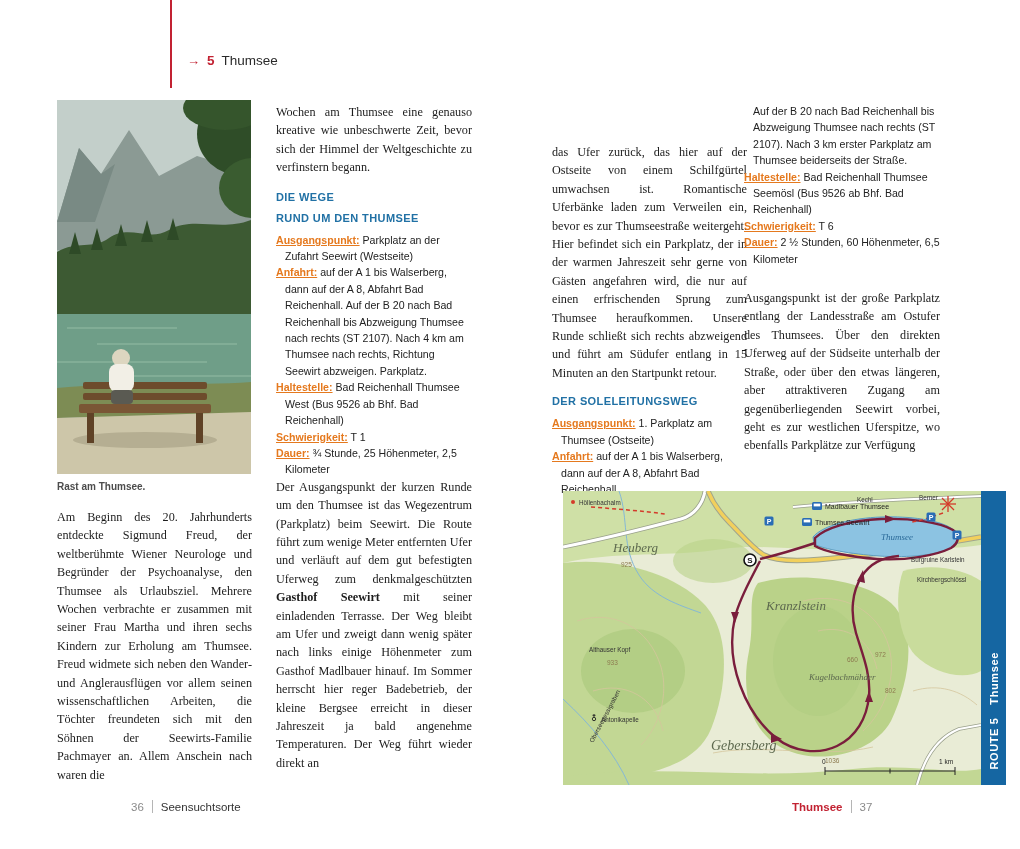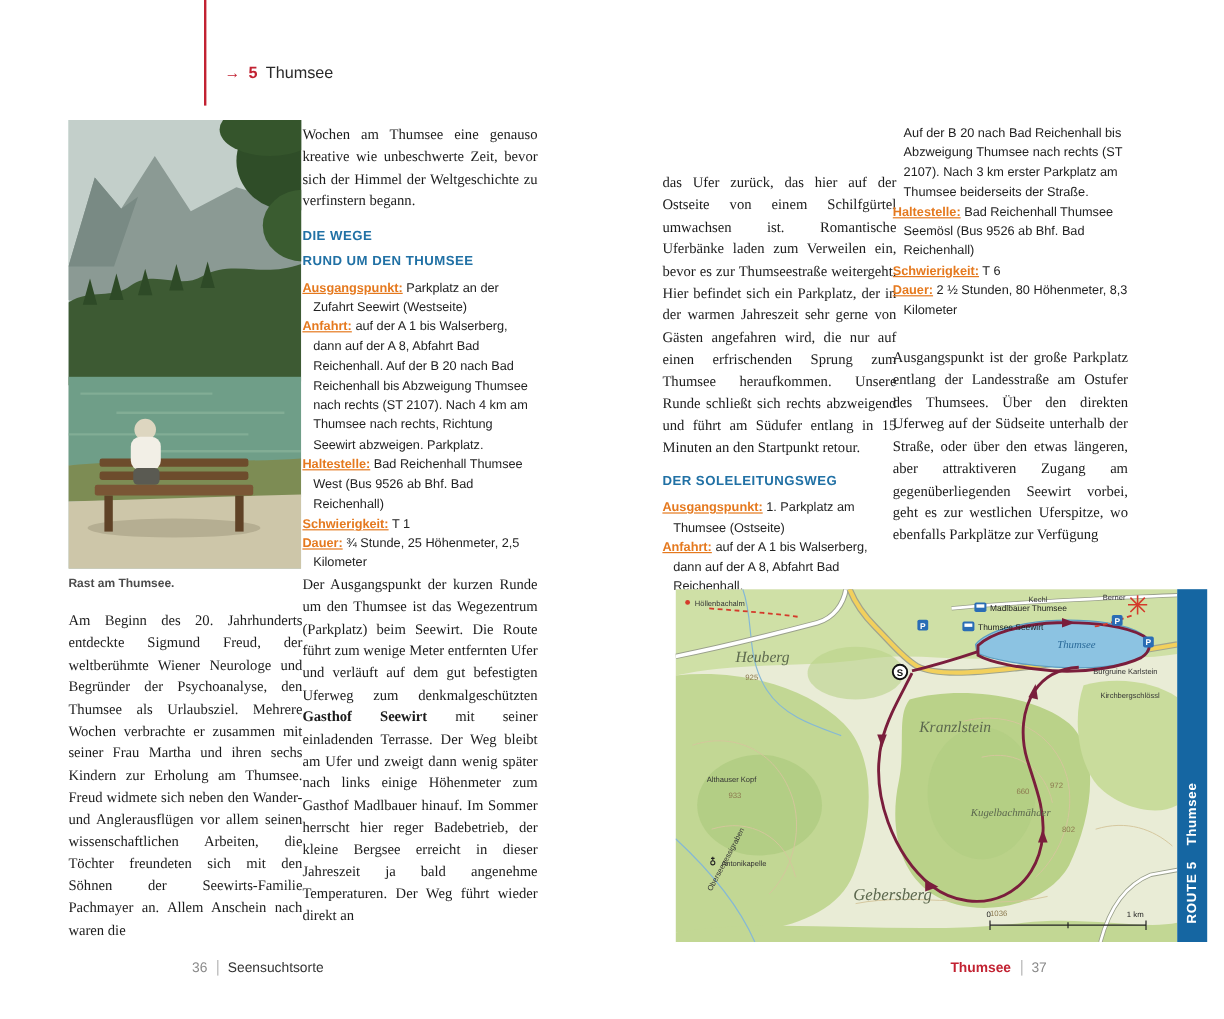--- a/index.html
+++ b/index.html
@@ -14,21 +14,21 @@
   .chapter-header .num { color: #c22232; font-weight: bold; }
   .chapter-header .title { color: #2a2a2a; }
 
   
   .photo { position: absolute; left: 57px; top: 100px; width: 194px; height: 374px; }
   .caption { position: absolute; left: 57px; top: 481px; font-family: "Liberation Sans", sans-serif; font-size: 10px; color: #4c4c4c; font-weight: bold; }
 
   
   .col { position: absolute; width: 196px; font-size: 12.2px; line-height: 18.4px; text-align: justify; hyphens: auto; }
   .col1 { left: 57px;  top: 508px; width: 195px; }
-  .col2 { left: 252px; top: 103px; }
+  .col2 { left: 276px; top: 103px; }
   .col3 { left: 552px; top: 103px; width: 195px; margin-top: 40px; }
   .col4 { left: 744px; top: 103px; }
 
   h3 { font-family: "Liberation Sans", sans-serif; font-size: 11px; color: #2171a5; letter-spacing: .4px; line-height: 15px; margin: 0 0 6px; text-align: left; hyphens: none; }
   .intro { margin-bottom: 13px; }
   .gap-top { margin-top: 12px; }
 
   .info { font-family: "Liberation Sans", sans-serif; font-size: 10.6px; line-height: 16.4px; text-align: left; color: #222; hyphens: none; }
   .info p { padding-left: 9px; text-indent: -9px; margin: 0; }
   .info .lbl { color: #e5791e; font-weight: bold; text-decoration: underline; }
@@ -53,21 +53,21 @@
 
   
   .routebar { position: absolute; left: 981px; top: 491px; width: 25px; height: 294px; background: #1566a2; }
   .routebar .rotated { position: absolute; width: 294px; height: 25px; left: -134.5px; top: 134.5px; transform: rotate(-90deg); font-family: "Liberation Sans", sans-serif; color: #fff; font-size: 11px; line-height: 25px; padding-left: 16px; letter-spacing: .6px; white-space: nowrap; }
   .routebar .route-num { font-weight: bold; }
   .routebar .route-title { margin-left: 13px; font-weight: bold; }
 
   
   .footer { position: absolute; top: 800px; display: flex; align-items: center; gap: 8px; font-family: "Liberation Sans", sans-serif; font-size: 11.5px; }
   .footer .sep { width: 1px; height: 13px; background: #b5b5b5; }
-  .footer-left { left: 160px; }
+  .footer-left { left: 131px; }
   .footer-left .pageno { color: #8a8a8a; }
   .footer-left .sec { color: #333; }
   .footer-right { left: 792px; }
   .footer-right .sec { color: #c22232; font-weight: bold; }
   .footer-right .pageno { color: #8a8a8a; }
 </style>
 </head>
 <body>
 
 <div class="page">
@@ -149,21 +149,21 @@
       <p><span class="lbl">Ausgangspunkt:</span> <span>1. Parkplatz am Thumsee (Ostseite)</span></p>
       <p><span class="lbl">Anfahrt:</span> <span>auf der A 1 bis Walserberg, dann auf der A 8, Abfahrt Bad Reichenhall.</span></p>
     </div>
   </div>
 
   <div class="col col4">
     <p class="cont">Auf der B 20 nach Bad Reichenhall bis Abzweigung Thumsee nach rechts (ST 2107). Nach 3 km erster Parkplatz am Thumsee beiderseits der Straße.</p>
     <div class="info">
       <p><span class="lbl">Haltestelle:</span> <span>Bad Reichenhall Thumsee Seemösl (Bus 9526 ab Bhf. Bad Reichenhall)</span></p>
       <p><span class="lbl">Schwierigkeit:</span> <span>T 6</span></p>
-      <p><span class="lbl">Dauer:</span> <span>2 ½ Stunden, 80 Höhenmeter, 8,3 Kilometer</span></p>
+      <p><span class="lbl">Dauer:</span> <span>2 ½ Stunden, 60 Höhenmeter, 6,5 Kilometer</span></p>
     </div>
     <p class="bodypara">Ausgangspunkt ist der große Parkplatz entlang der Landesstraße am Ostufer des Thumsees. Über den direkten Uferweg auf der Südseite unterhalb der Straße, oder über den etwas längeren, aber attraktiveren Zugang am gegenüberliegenden Seewirt vorbei, geht es zur westlichen Uferspitze, wo ebenfalls Parkplätze zur Verfügung</p>
   </div>
 
   <div class="map">
     <svg viewBox="0 0 418 294" width="418" height="294">
       <rect width="418" height="294" fill="#e9ecd6"></rect>
       <path d="M0,0 H418 V54 C370,62 330,50 285,56 C240,62 200,52 160,58 C110,66 50,60 0,72 Z" fill="#cfe0a6"></path>
       <path d="M0,72 C55,66 110,82 140,112 C168,140 165,195 148,238 C130,282 60,292 0,286 Z" fill="#c2d794"></path>
       <path d="M195,92 C235,80 300,88 328,112 C356,138 346,192 328,230 C308,266 248,276 214,254 C186,236 178,198 186,160 C192,130 184,106 195,92 Z" fill="#bad289"></path>

